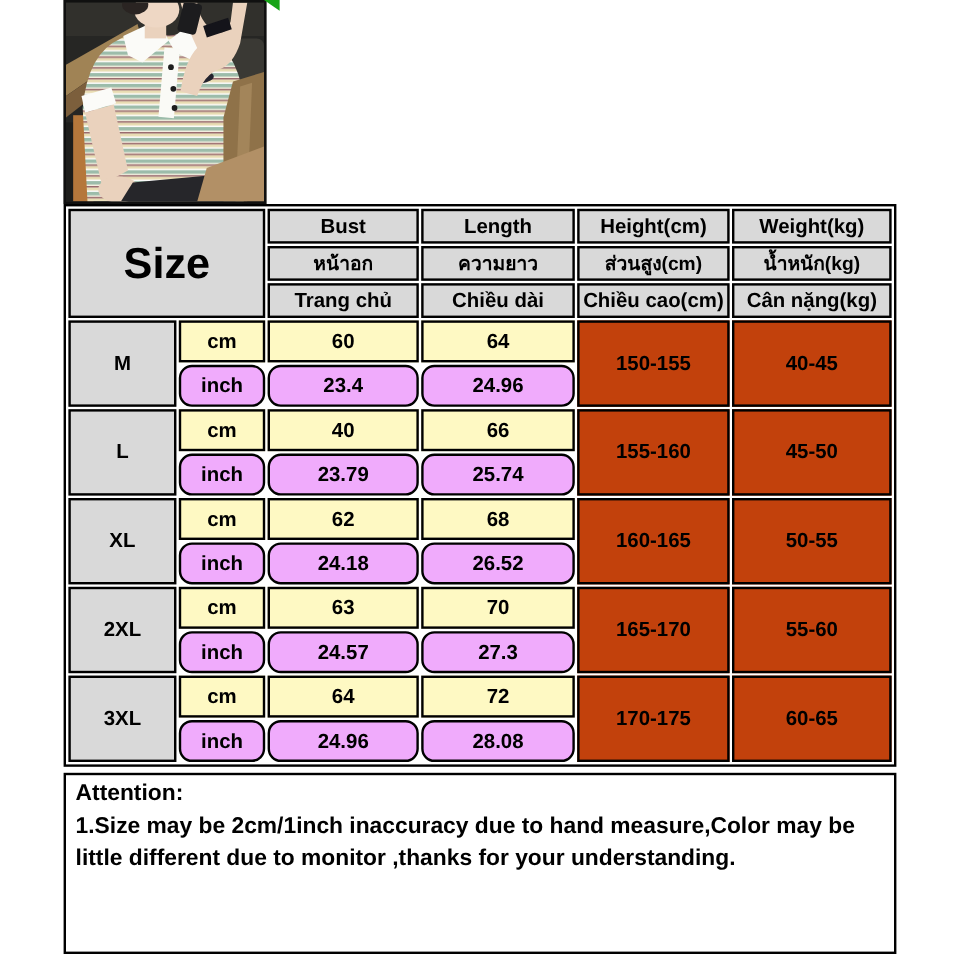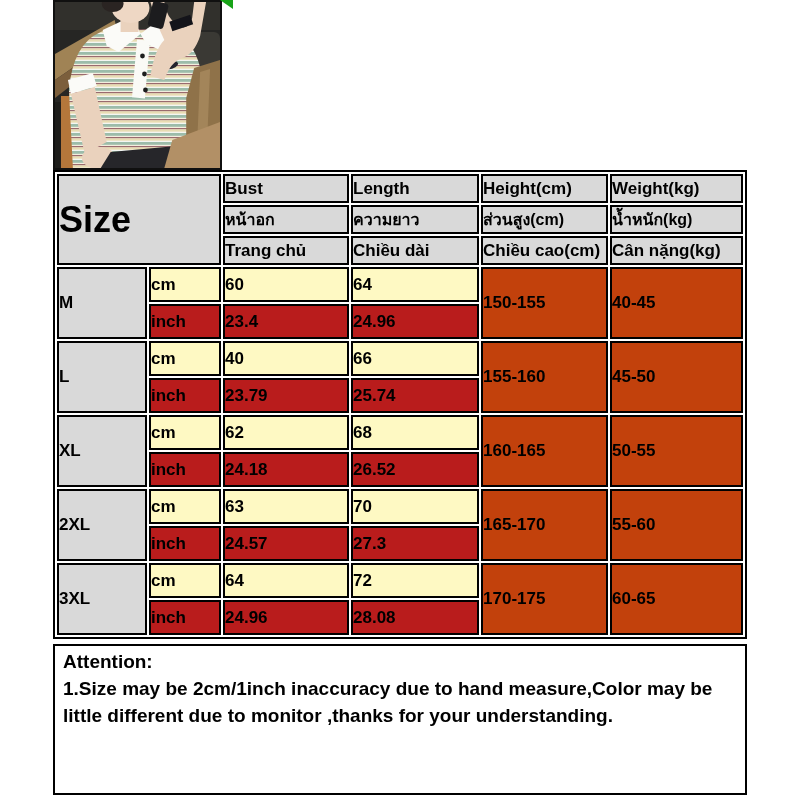--- a/index.html
+++ b/index.html
@@ -29,29 +29,29 @@
     border-top:9px solid #17a317;border-left:13px solid transparent;
   }
   
   table.size-table{
     width:694px;table-layout:fixed;
     border-collapse:separate;border-spacing:2px;
     background:#ffffff;border:2px solid #000;
     margin-top:0;
   }
   table.size-table td,table.size-table th{
-    border:2px solid #000;padding:0;text-align:left;vertical-align:middle;
+    border:2px solid #000;padding:0;text-align:center;vertical-align:middle;
     font-weight:bold;overflow:hidden;white-space:nowrap;margin-left:13px;
   }
   th.hdr{background:#d9d9d9;height:25px;font-size:17px;}
   th.hdr-th{font-size:16px;}
   td.cell-size{background:#d9d9d9;font-size:19px;}
   th.size-big{background:#d9d9d9;font-size:36px;font-weight:bold;}
   td.cell-unit-cm,td.row-cm{background:#fef9c3;}
-  td.cell-unit-in,td.row-in{background:#b91c1c;}
+  td.cell-unit-in,td.row-in{background:#f0abfc;border-radius:11px;}
   td.cell-merged{background:#c2410c;font-size:17px;}
   td.data{height:31px;font-size:17px;}
   
   .attention-box{
     margin-top:5px;border:2px solid #000;background:#fff;
     height:144px;padding:3px 8px 0 8px;box-sizing:content-box;
     font-size:19px;line-height:1.42;font-weight:bold;
   }
 </style>
 </head>

